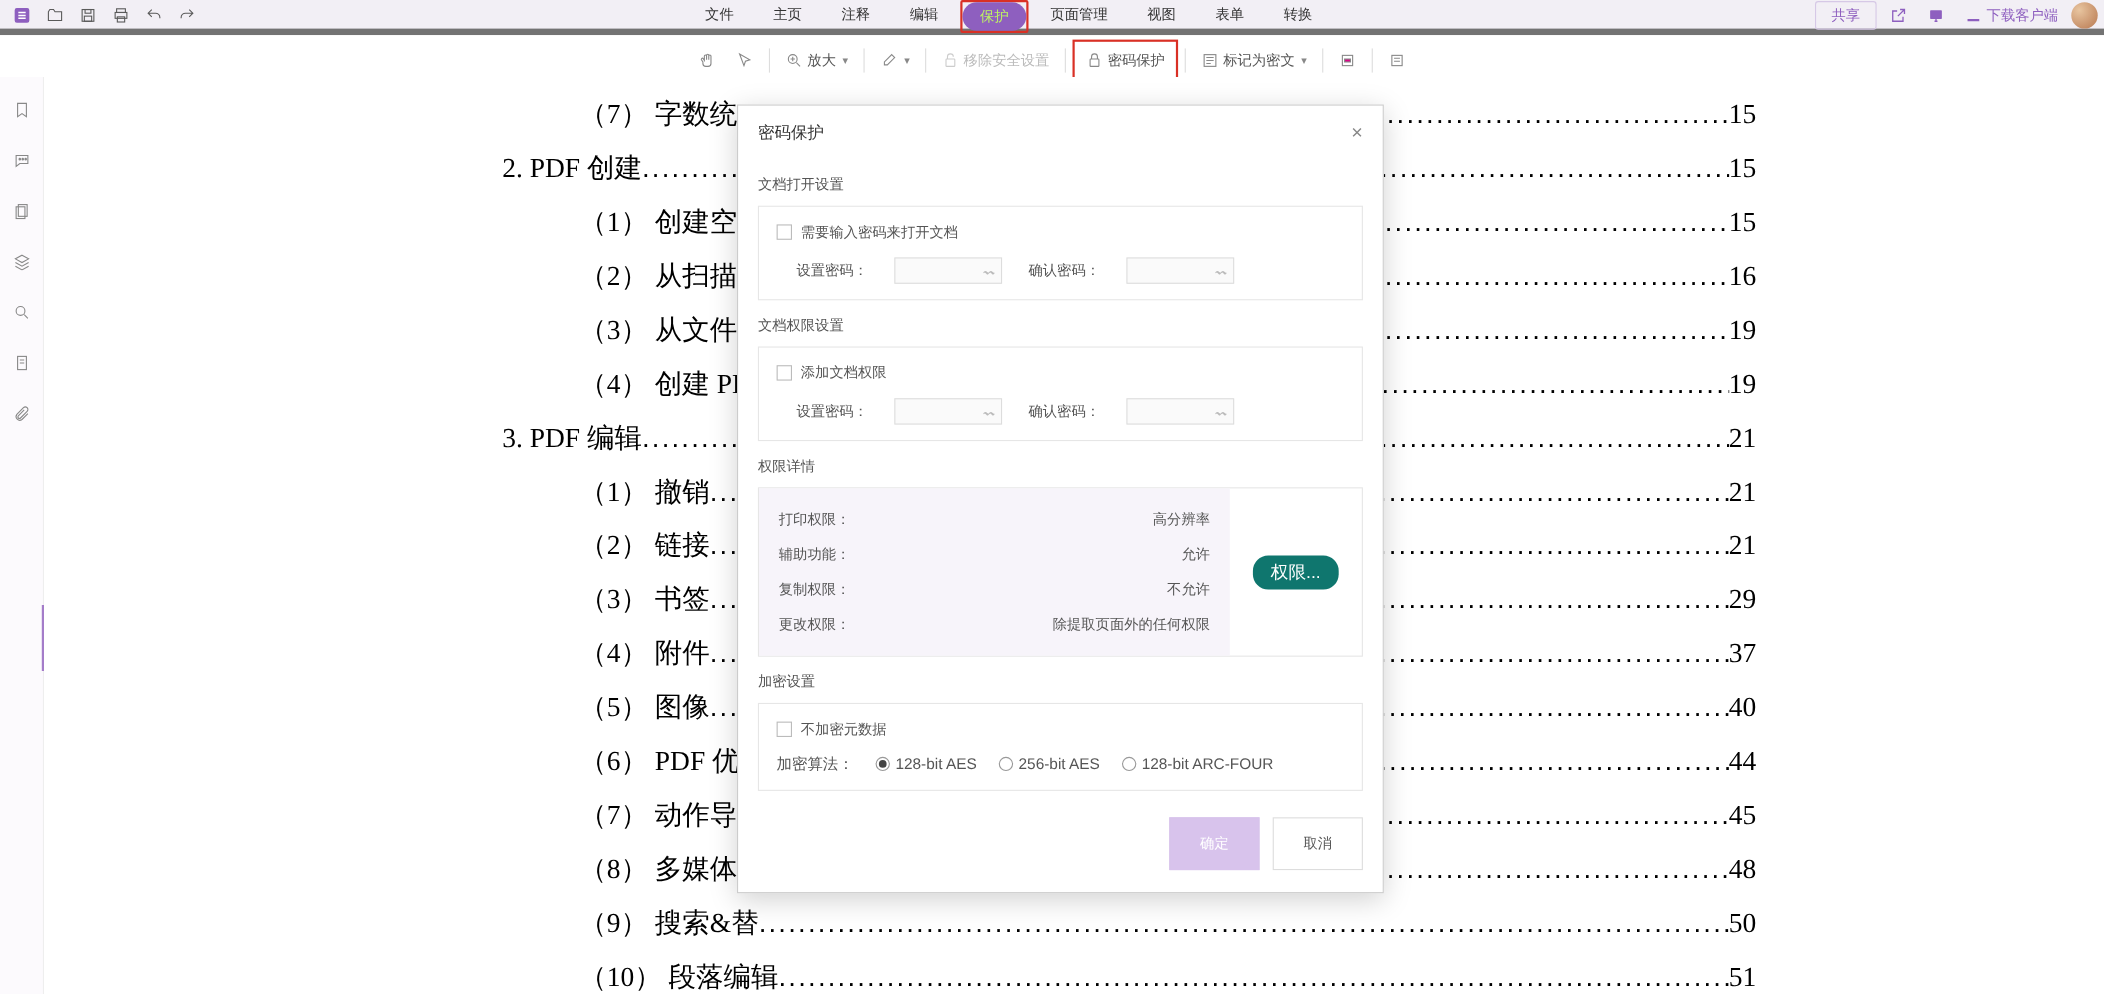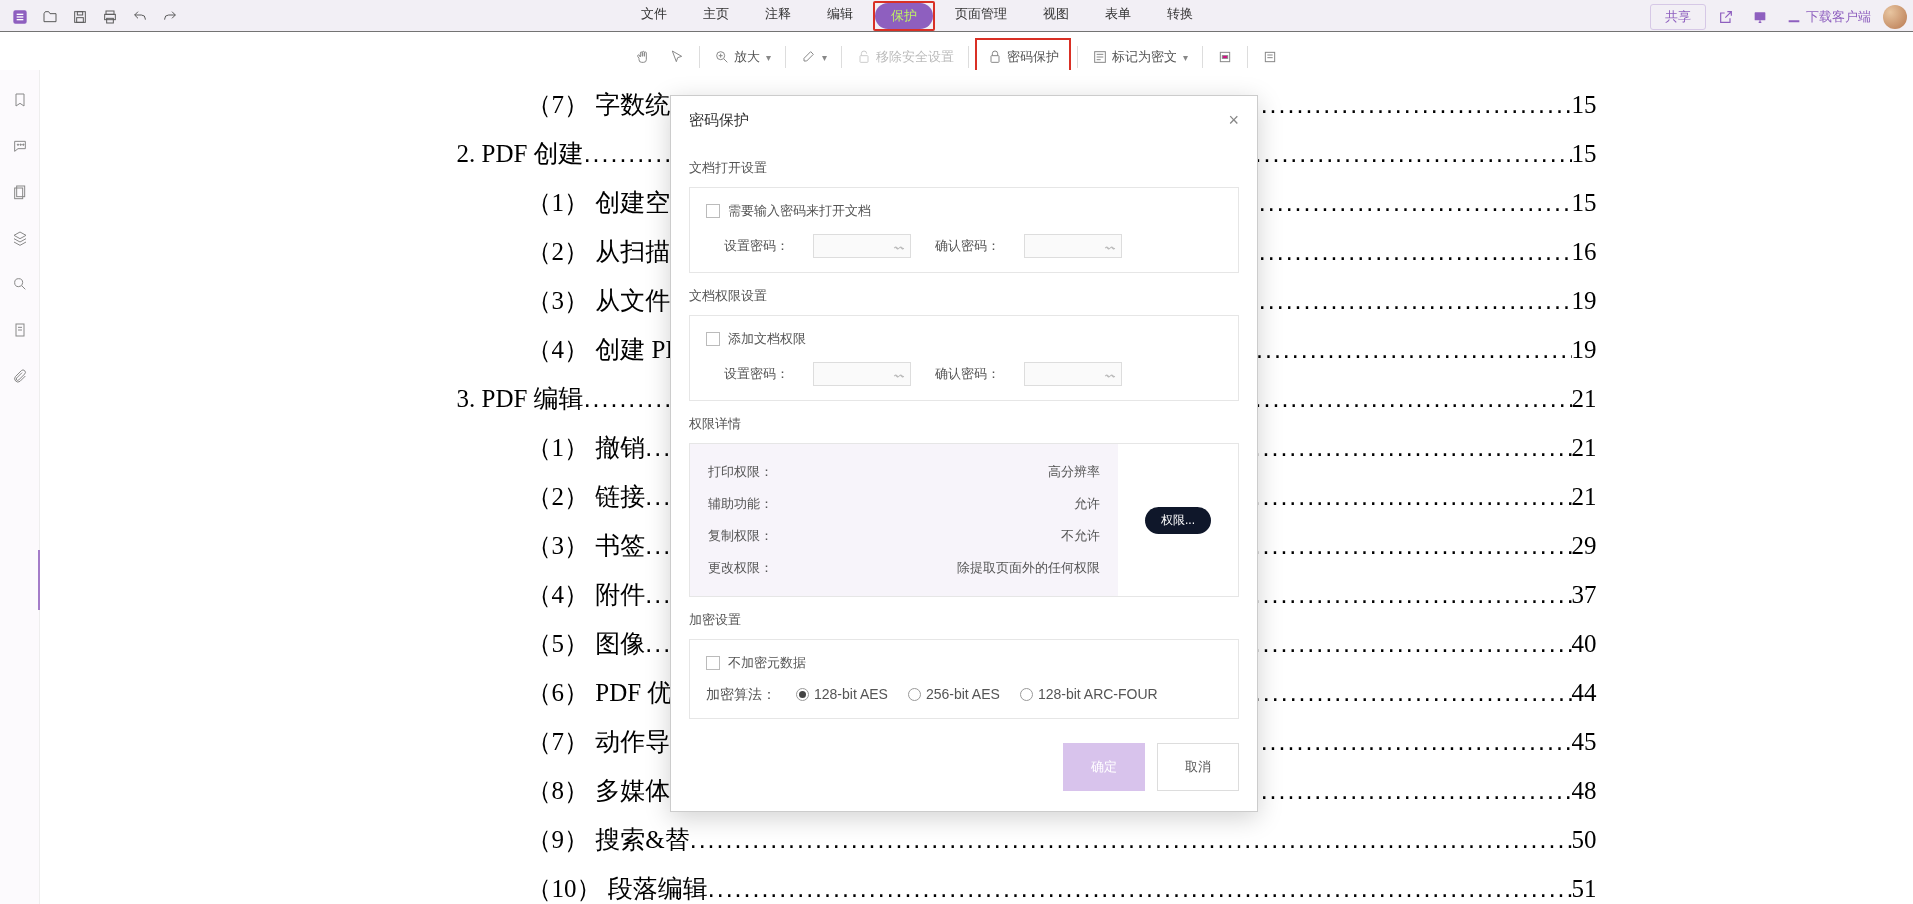--- a/index.html
+++ b/index.html
@@ -1,32 +1,32 @@
 <!DOCTYPE html>
 <html><head>
 <meta charset="utf-8">
 <style>
 * { margin:0; padding:0; box-sizing:border-box; font-family:"Microsoft YaHei","PingFang SC",sans-serif; }
 body { background:#fff; width:1913px; height:904px; overflow:hidden; position:relative; }
 
 
-.topbar { height:32px; background:#f2eff5; display:flex; align-items:flex-end; padding:0 6px; border-bottom:1px solid #737373; }
+.topbar { height:32px; background:#f2eff5; display:flex; align-items:flex-start; padding:0 6px; border-bottom:6px solid #737373; }
 .topbar-left { display:flex; gap:2px; }
 .tb-btn { width:28px; height:28px; display:flex; align-items:center; justify-content:center; color:#5a5a5a; cursor:pointer; border-radius:3px; }
 .topbar-center { flex:1; display:flex; justify-content:center; gap:4px; }
 .menu-item { padding:4px 16px; font-size:13px; color:#333; cursor:pointer; border-radius:15px; }
 .menu-item.active { background:#8e5fbf; color:#bef264; }
 .red-box { border:2px solid #d93025; border-radius:2px; }
 .topbar-right { display:flex; gap:6px; align-items:center; }
 .share-btn { padding:3px 14px; font-size:13px; color:#8e5fbf; border:1px solid #d6c8e6; border-radius:3px; cursor:pointer; }
 .download-btn { display:flex; align-items:center; gap:4px; font-size:13px; color:#8e5fbf; cursor:pointer; padding:0 6px; }
 .avatar { width:24px; height:24px; border-radius:50%; background:radial-gradient(circle at 30% 30%,#e8c5a0,#b87850); }
 
 
-.subbar { height:52px; background:#fff; border-bottom:2px solid #fca5a5; display:flex; align-items:center; justify-content:center; gap:2px; }
+.subbar { height:52px; background:#fff; border-bottom:6px solid #fca5a5; display:flex; align-items:center; justify-content:center; gap:2px; }
 .sub-btn { display:flex; align-items:center; gap:4px; padding:4px 8px; font-size:13px; color:#555; cursor:pointer; border-radius:3px; height:30px; }
 .sub-btn.disabled { color:#bbb; }
 .sub-sep { width:1px; height:22px; background:#ddd; margin:0 4px; }
 .red-box2 { border:2px solid #d93025; padding:2px 6px; }
 
 
 .sidebar { position:absolute; left:0; top:70px; width:40px; height:calc(100% - 70px); background:#fcfafd; border-right:1px solid #eee; display:flex; flex-direction:column; align-items:center; padding-top:18px; gap:22px; }
 .side-icon { width:24px; height:24px; color:#888; cursor:pointer; display:flex; align-items:center; justify-content:center; }
 .side-marker { position:absolute; left:38px; top:480px; width:6px; height:60px; background:#a47cc9; border-radius:0 3px 3px 0; }
 
@@ -51,21 +51,21 @@
 .section-box { border:1px solid #e6e6e6; padding:14px 16px; font-size:13px; color:#555; }
 .chk-row { display:flex; align-items:center; gap:8px; }
 .chk { width:14px; height:14px; border:1px solid #bbb; background:#fff; }
 .pwd-row { display:flex; gap:24px; margin-top:14px; align-items:center; padding-left:18px; }
 .pwd-label { font-size:13px; color:#555; }
 .pwd-input { width:98px; height:24px; border:1px solid #ddd; background:#fafafa; color:#bbb; font-size:10px; display:flex; align-items:center; justify-content:flex-end; padding-right:6px; }
 .perm-table { display:flex; }
 .perm-left { background:#f7f4fa; padding:12px 18px; flex:1; }
 .perm-row { display:flex; justify-content:space-between; font-size:13px; color:#555; line-height:32px; }
 .perm-right { width:120px; display:flex; align-items:center; justify-content:center; }
-.perm-btn { background:#0f172a; color:#fff; font-size:12px; padding:5px 16px; border-radius:14px; cursor:pointer; }
+.perm-btn { background:#0f766e; color:#fff; font-size:16px; padding:5px 16px; border-radius:14px; cursor:pointer; }
 .enc-row { display:flex; align-items:flex-start; gap:20px; margin-top:14px; font-size:14px; color:#555; }
 .radio { width:13px; height:13px; border:1px solid #999; border-radius:50%; display:inline-flex; align-items:center; justify-content:center; margin-right:5px; }
 .radio.sel::after { content:""; width:7px; height:7px; background:#444; border-radius:50%; }
 .radio-item { display:flex; align-items:center; }
 .modal-footer { padding:14px 18px 20px 18px; display:flex; justify-content:flex-end; gap:12px; }
 .btn { width:82px; height:48px; display:flex; align-items:center; justify-content:center; font-size:13px; border:1px solid #ddd; cursor:pointer; }
 .btn-primary { background:#d8c3ec; color:#fff; border-color:#d8c3ec; }
 .btn-default { background:#fff; color:#555; }
 
 svg { width:16px; height:16px; }

